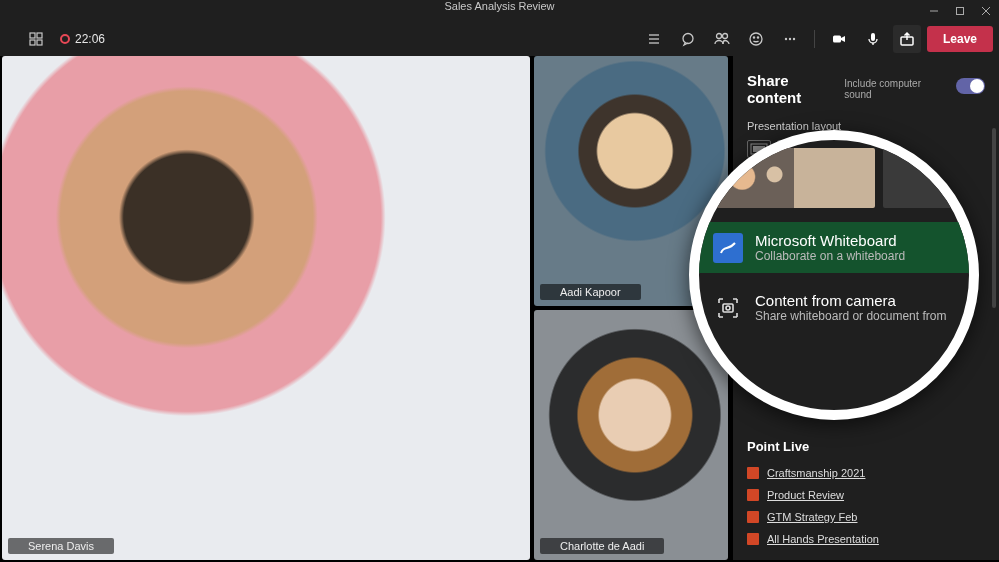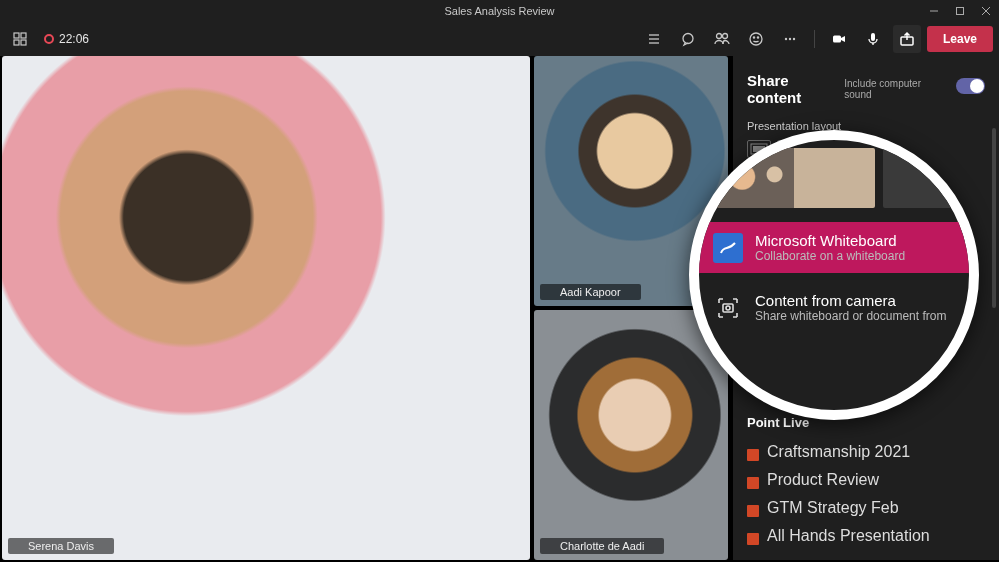--- a/index.html
+++ b/index.html
@@ -10,21 +10,20 @@
     font-family: "Segoe UI", Arial, sans-serif;
     color: #fff;
     overflow: hidden;
     position: relative;
   }
   
   .titlebar {
     height: 22px;
     background: #1f1f1f;
     display: flex;
-    align-items: center;
     justify-content: center;
     font-size: 11px;
     color: #c8c8c8;
     position: relative;
   }
   .winbtns {
     position: absolute;
     right: 0; top: 0;
     display: flex;
   }
@@ -32,21 +31,21 @@
     width: 26px; height: 22px;
     display: flex; align-items: center; justify-content: center;
     color: #aaa; font-size: 10px;
   }
   
   .toolbar {
     height: 34px;
     background: #1f1f1f;
     display: flex;
     align-items: center;
-    padding: 0 6px;
+    padding: 0 22px;
     font-size: 12px;
     position: relative;
   }
   .toolbar .left { display: flex; align-items: center; gap: 10px; }
   .grid-icon svg, .tb-icon svg { display: block; }
   .rec { display: flex; align-items: center; gap: 5px; color: #e6e6e6; }
   .rec-dot { width: 10px; height: 10px; border-radius: 50%; border: 2px solid #e74856; }
   .toolbar .right {
     position: absolute; right: 6px; top: 0; height: 34px;
     display: flex; align-items: center; gap: 6px;
@@ -143,21 +142,21 @@
   }
   .file-list {
     position: absolute;
     bottom: 0; left: 14px; right: 14px;
     padding-bottom: 10px;
   }
   .file-section-title { font-size: 13px; font-weight:600; margin-bottom: 8px; }
   .file-row {
     display: flex; align-items: flex-end; gap: 8px;
     padding: 5px 0;
-    font-size: 16px; color: #ddd;
+    font-size: 11px; color: #ddd; text-decoration: underline;
   }
   .ppt-icon {
     width: 12px; height: 12px; border-radius:1px;
     background: #d24726;
   }
   .panel-scroll {
     position:absolute; right:3px; top:72px; width:4px; height:180px;
     background:#444; border-radius:2px;
   }
   
@@ -192,21 +191,21 @@
   .mag-scroll {
     position:absolute; right:4px; top:0; width:4px; height:120px;
     background:#505050; border-radius:2px;
   }
   .mag-option {
     position: absolute;
     left: 0; right: 0;
     display: flex; align-items: center; gap: 12px;
     padding: 10px 14px;
   }
-  .mag-option.wb { top: 82px; background: #be185d; }
+  .mag-option.wb { top: 82px; background: #14532d; }
   .mag-option.cam { top: 142px; }
   .mag-opt-icon {
     width: 30px; height: 30px; border-radius: 3px;
     display: flex; align-items: center; justify-content: center;
     flex-shrink: 0;
   }
   .mag-opt-icon.wb-icon { background: #2e6fd0; }
   .mag-opt-text .t { font-size: 15px; line-height:1.15; color: #fff; }
   .mag-opt-text .s { font-size: 12px; color: #bbb; white-space:nowrap; }
 </style>

